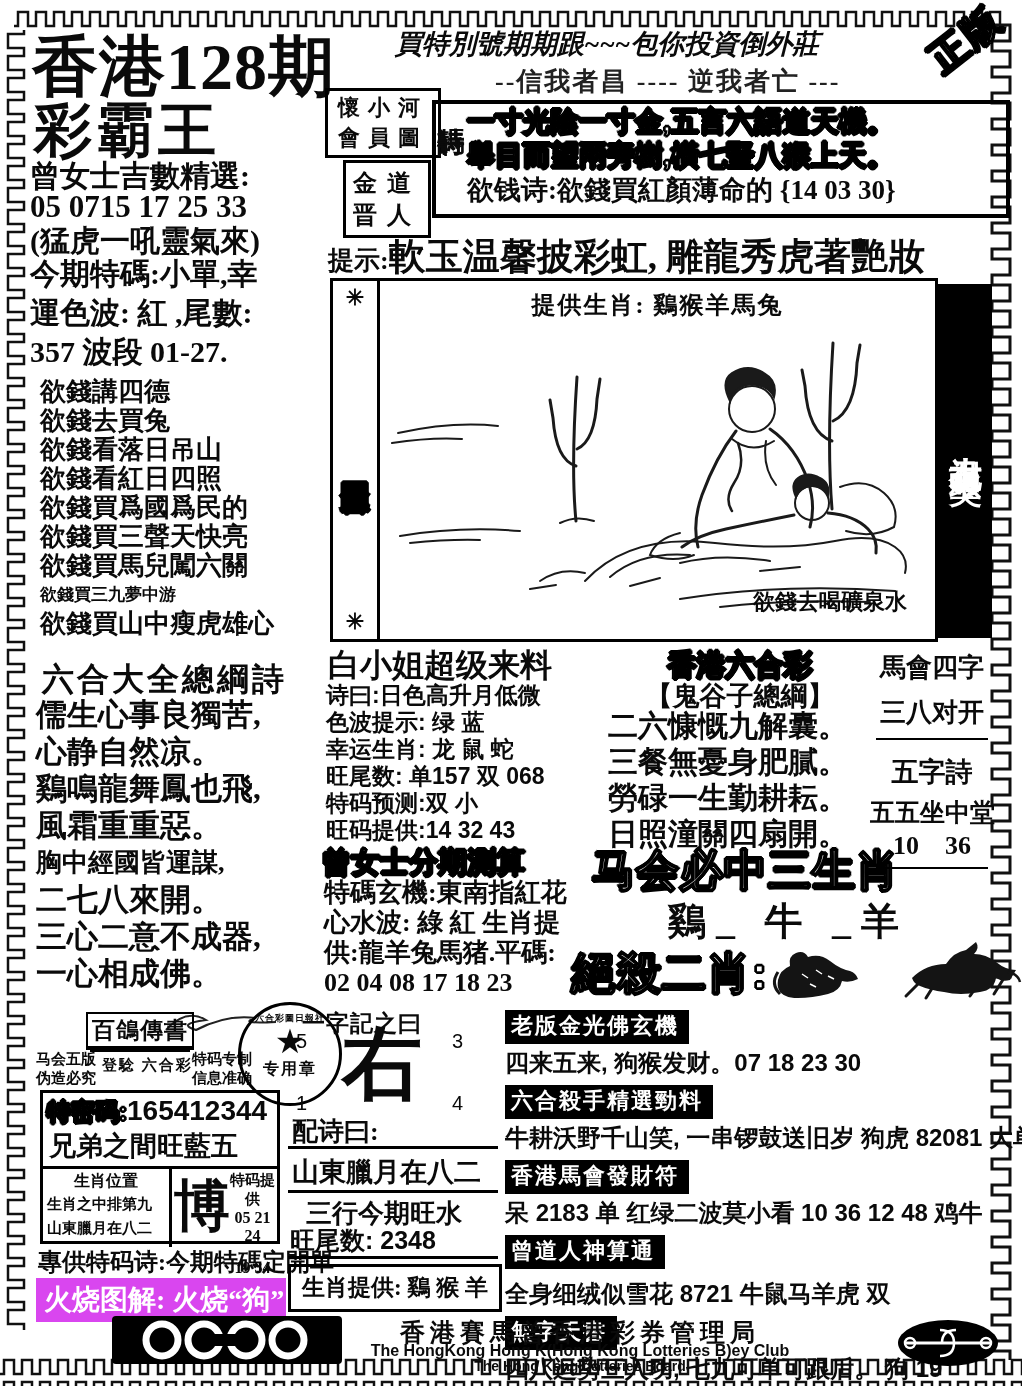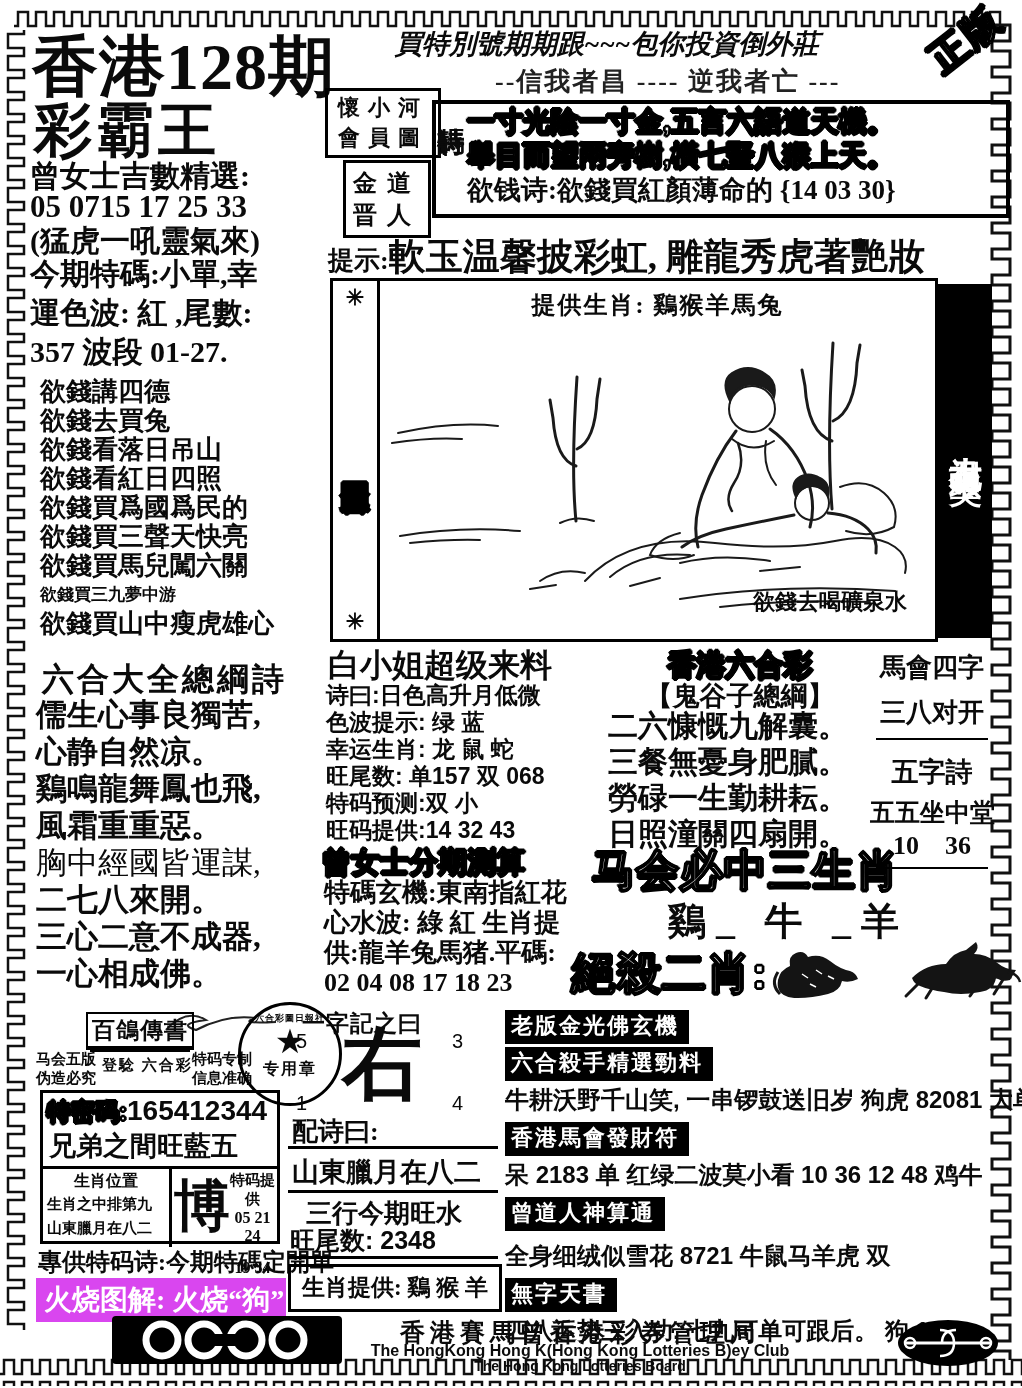--- a/index.html
+++ b/index.html
@@ -104,21 +104,21 @@
       <div class="b" style="font-size:26px;line-height:29px">欲錢買山中瘦虎雄心</div>
     </div>
 
   <div class="abs b" style="left:42px;top:658px;font-size:32px;letter-spacing:3px">六合大全總綱詩</div>
   <div class="abs" style="left:36px;top:696px">
 
   <div style="font-size:31px;line-height:37px;font-weight:600">儒生心事良獨苦,</div>
       <div style="font-size:31px;line-height:37px;font-weight:600">心静自然凉。</div>
       <div style="font-size:31px;line-height:37px;font-weight:600">鷄鳴龍舞鳳也飛,</div>
       <div style="font-size:31px;line-height:37px;font-weight:600">風霜重重惡。</div>
-      <div style="font-size:31px;line-height:37px;font-weight:400">胸中經國皆運謀,</div>
+      <div style="font-size:26px;line-height:37px;font-weight:700">胸中經國皆運謀,</div>
       <div style="font-size:31px;line-height:37px;font-weight:600">二七八來開。</div>
       <div style="font-size:31px;line-height:37px;font-weight:600">三心二意不成器,</div>
       <div style="font-size:31px;line-height:37px;font-weight:600">一心相成佛。</div>
     </div>
 
   <div class="abs box" style="left:330px;top:278px;width:602px;height:358px;display:flex">
     <div style="width:44px;border-right:3px solid #000;display:flex;flex-direction:column;align-items:center;justify-content:space-between;padding:4px 0">
       <div class="b" style="font-size:22px">✳</div>
       <div class="vert ol blk9 sans" style="font-size:29px;line-height:1">會員見圖</div>
       <div class="b" style="font-size:22px">✳</div>
@@ -290,20 +290,21 @@
   <div class="abs b sans" style="left:290px;top:1224px;font-size:25px">旺尾数: 2348</div>
   <div class="abs hr" style="left:288px;top:1256px;width:210px"></div>
   <div class="abs center" style="left:288px;top:1264px;width:208px;height:42px;border:3px solid #000">
     <span class="b" style="font-size:23px;line-height:42px;white-space:nowrap">生肖提供: 鷄 猴 羊</span>
   </div>
 
   <div class="abs" style="left:505px;top:1010px;width:492px">
 
       <div style="margin-bottom:3px">
         <div class="bar b" style="font-size:22px;letter-spacing:2px">老版金光佛玄機</div>
+        <div class="b sans" style="font-size:24px;margin:3px 0 6px;white-space:nowrap">四来五来, 狗猴发财。07 18 23 30</div>
       </div>
 
       <div style="margin-bottom:3px">
         <div class="bar b" style="font-size:22px;letter-spacing:2px">六合殺手精選勁料</div>
         <div class="b sans" style="font-size:24px;margin:3px 0 6px;white-space:nowrap">牛耕沃野千山笑, 一串锣鼓送旧岁 狗虎 82081 大单</div>
       </div>
 
       <div style="margin-bottom:3px">
         <div class="bar b" style="font-size:22px;letter-spacing:2px">香港馬會發財符</div>
         <div class="b sans" style="font-size:24px;margin:3px 0 6px;white-space:nowrap">呆 2183 单 红绿二波莫小看 10 36 12 48 鸡牛</div>

